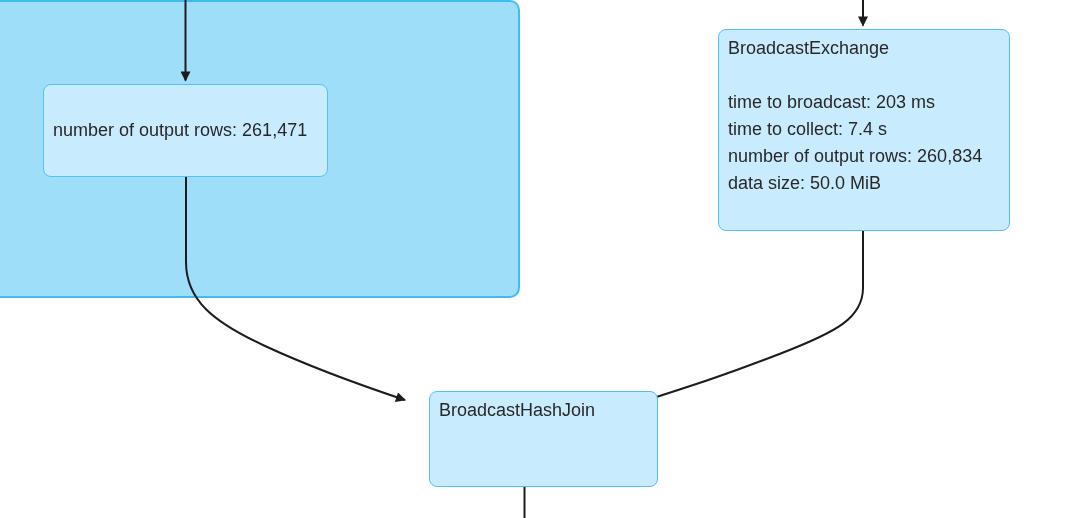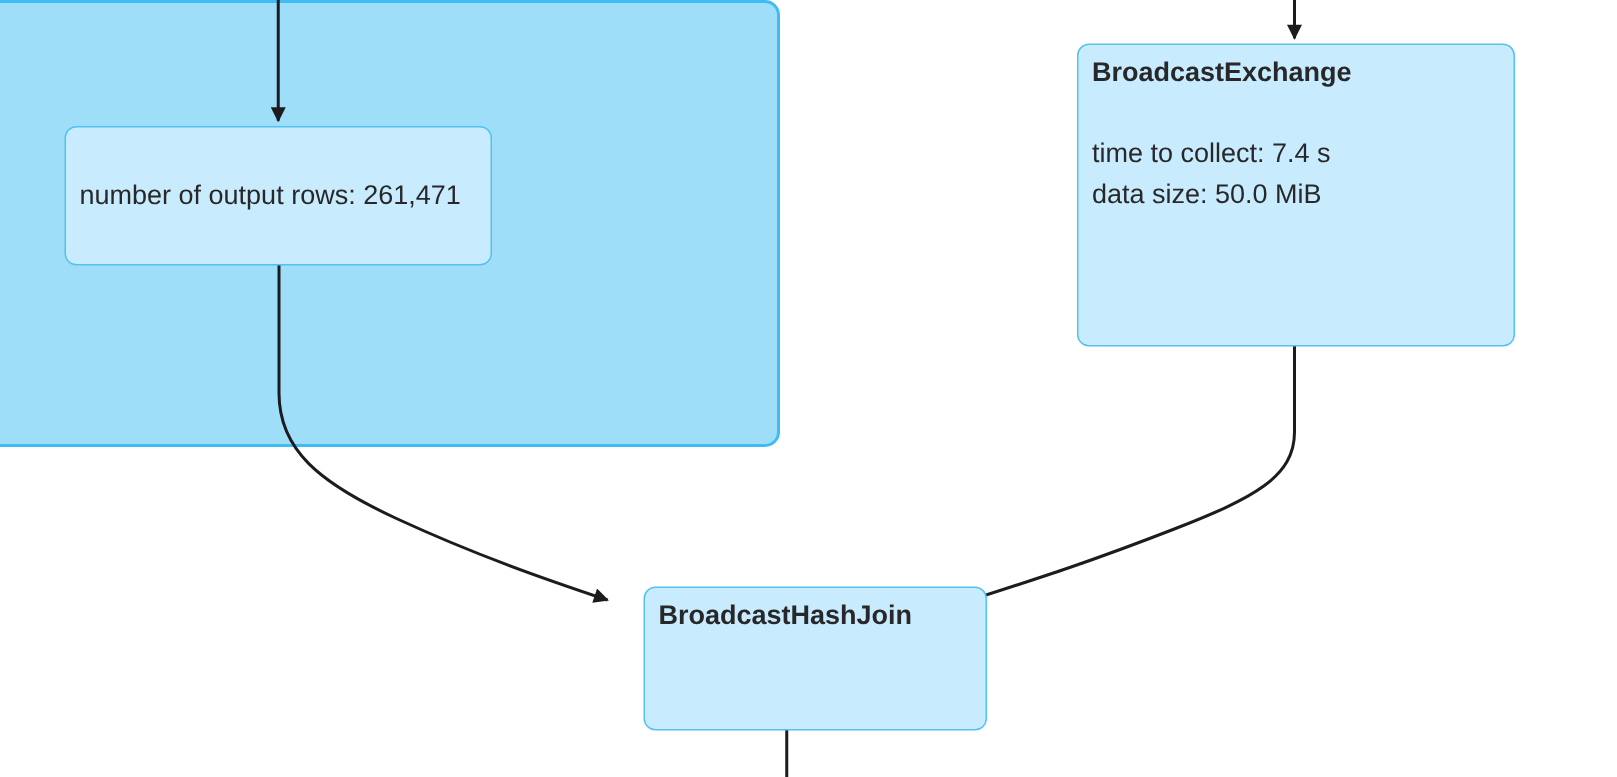--- a/index.html
+++ b/index.html
@@ -41,21 +41,21 @@
     box-sizing:border-box;
     background:var(--node-fill);
     border:1.5px solid var(--node-border);
     border-radius:8px;
     padding:5px 9px 7px 9px;
     font-size:18px;
     line-height:27px;
     z-index:3;
     white-space:nowrap;
   }
-  .node-title{font-weight:bold;}
+  .node-title{font-weight:normal;}
   .node-gap{height:27px;}
   #node-filter{left:43px;top:84px;width:285px;height:93px;}
   #node-broadcast-exchange{left:718px;top:29px;width:292px;height:202px;}
   #node-broadcast-hash-join{left:429px;top:391px;width:229px;height:96px;}
 </style>
 </head>
 <body>
 
 <div id="canvas">
 
@@ -75,21 +75,23 @@
   </svg>
 
   <div class="node" id="node-filter">
     <div class="node-gap"></div>
     <div class="node-metric">number of output rows: 261,471</div>
   </div>
 
   <div class="node" id="node-broadcast-exchange">
     <div class="node-title">BroadcastExchange</div>
     <div class="node-gap"></div>
+    <div class="node-metric">time to broadcast: 203 ms</div>
     <div class="node-metric">time to collect: 7.4 s</div>
+    <div class="node-metric">number of output rows: 260,834</div>
     <div class="node-metric">data size: 50.0 MiB</div>
   </div>
 
   <div class="node" id="node-broadcast-hash-join">
     <div class="node-title">BroadcastHashJoin</div>
     <div class="node-gap"></div>
   </div>
 
 </div>
 

